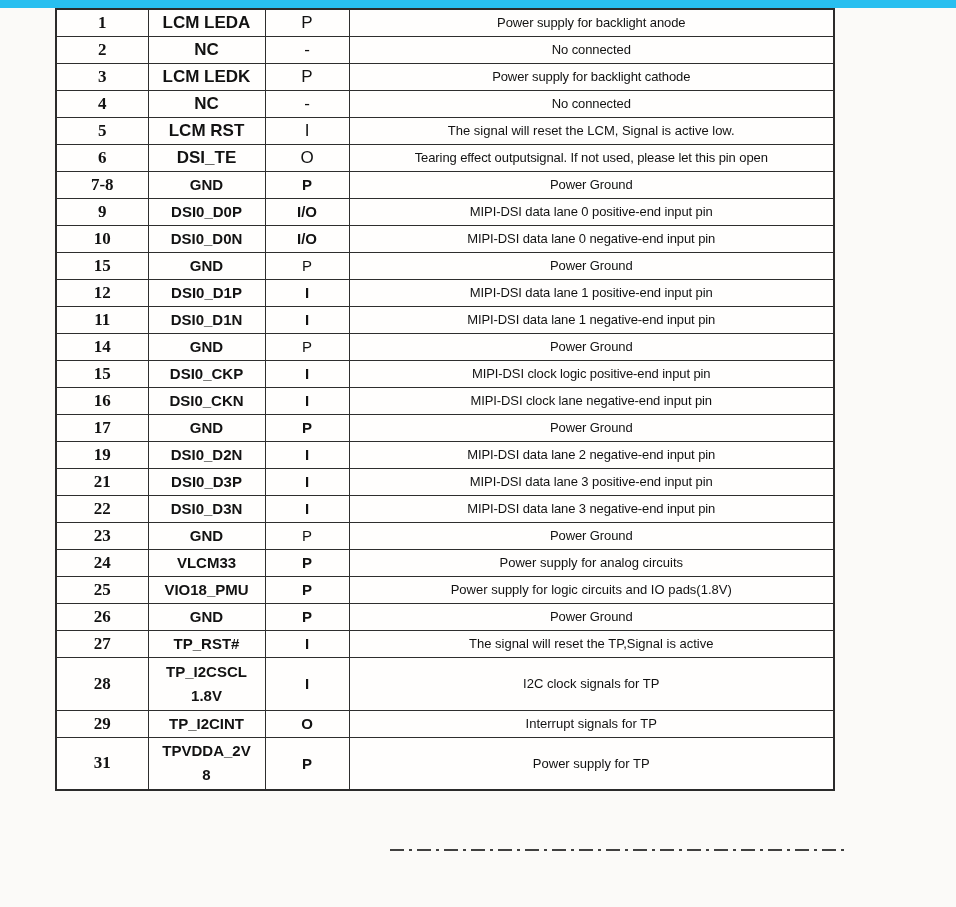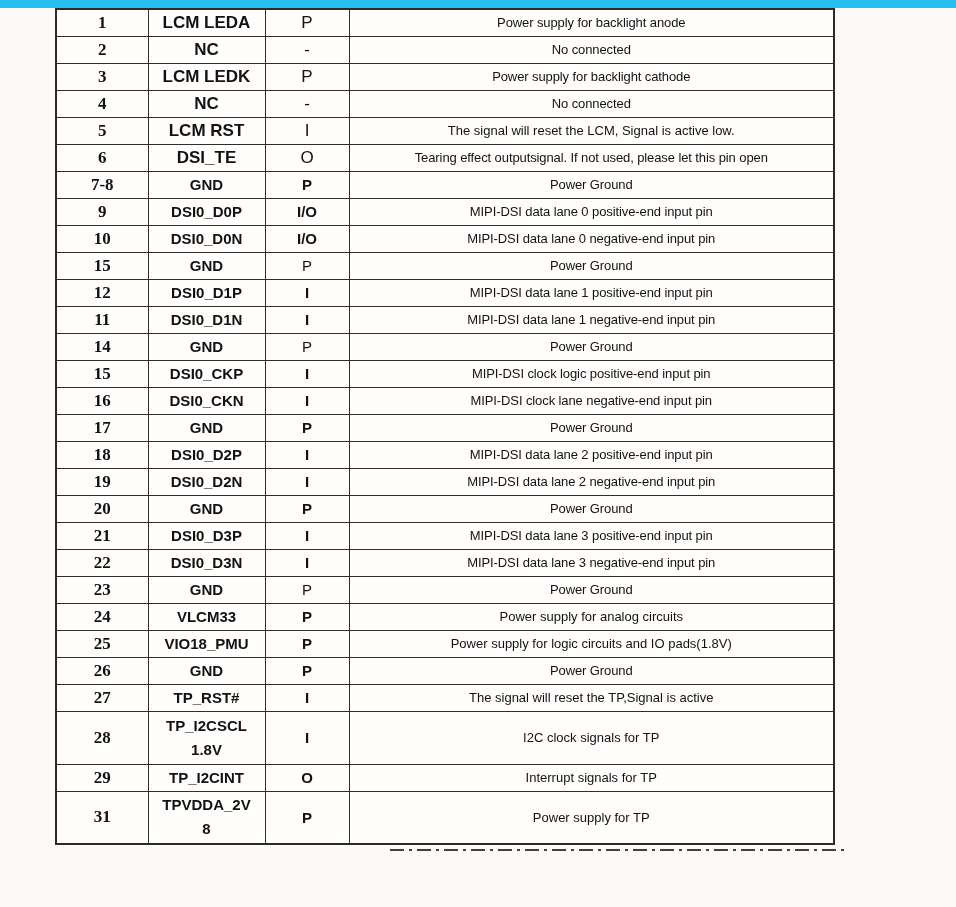--- a/index.html
+++ b/index.html
@@ -174,36 +174,24 @@
         <td class="col-type sans bold">I</td>
         <td class="col-desc serif">MIPI-DSI clock lane negative-end input pin</td>
       </tr>
       <tr>
         <td class="col-pin">17</td>
         <td class="col-name sans bold">GND</td>
         <td class="col-type sans bold">P</td>
         <td class="col-desc serif">Power Ground</td>
       </tr>
       <tr>
-        <td class="col-pin">18</td>
-        <td class="col-name sans bold">DSI0_D2P</td>
-        <td class="col-type sans bold">I</td>
-        <td class="col-desc serif">MIPI-DSI data lane 2 positive-end input pin</td>
-      </tr>
-      <tr>
         <td class="col-pin">19</td>
         <td class="col-name sans bold">DSI0_D2N</td>
         <td class="col-type sans bold">I</td>
         <td class="col-desc serif">MIPI-DSI data lane 2 negative-end input pin</td>
-      </tr>
-      <tr>
-        <td class="col-pin">20</td>
-        <td class="col-name sans bold">GND</td>
-        <td class="col-type sans bold">P</td>
-        <td class="col-desc serif">Power Ground</td>
       </tr>
       <tr>
         <td class="col-pin">21</td>
         <td class="col-name sans bold">DSI0_D3P</td>
         <td class="col-type sans bold">I</td>
         <td class="col-desc serif">MIPI-DSI data lane 3 positive-end input pin</td>
       </tr>
       <tr>
         <td class="col-pin">22</td>
         <td class="col-name sans bold">DSI0_D3N</td>

